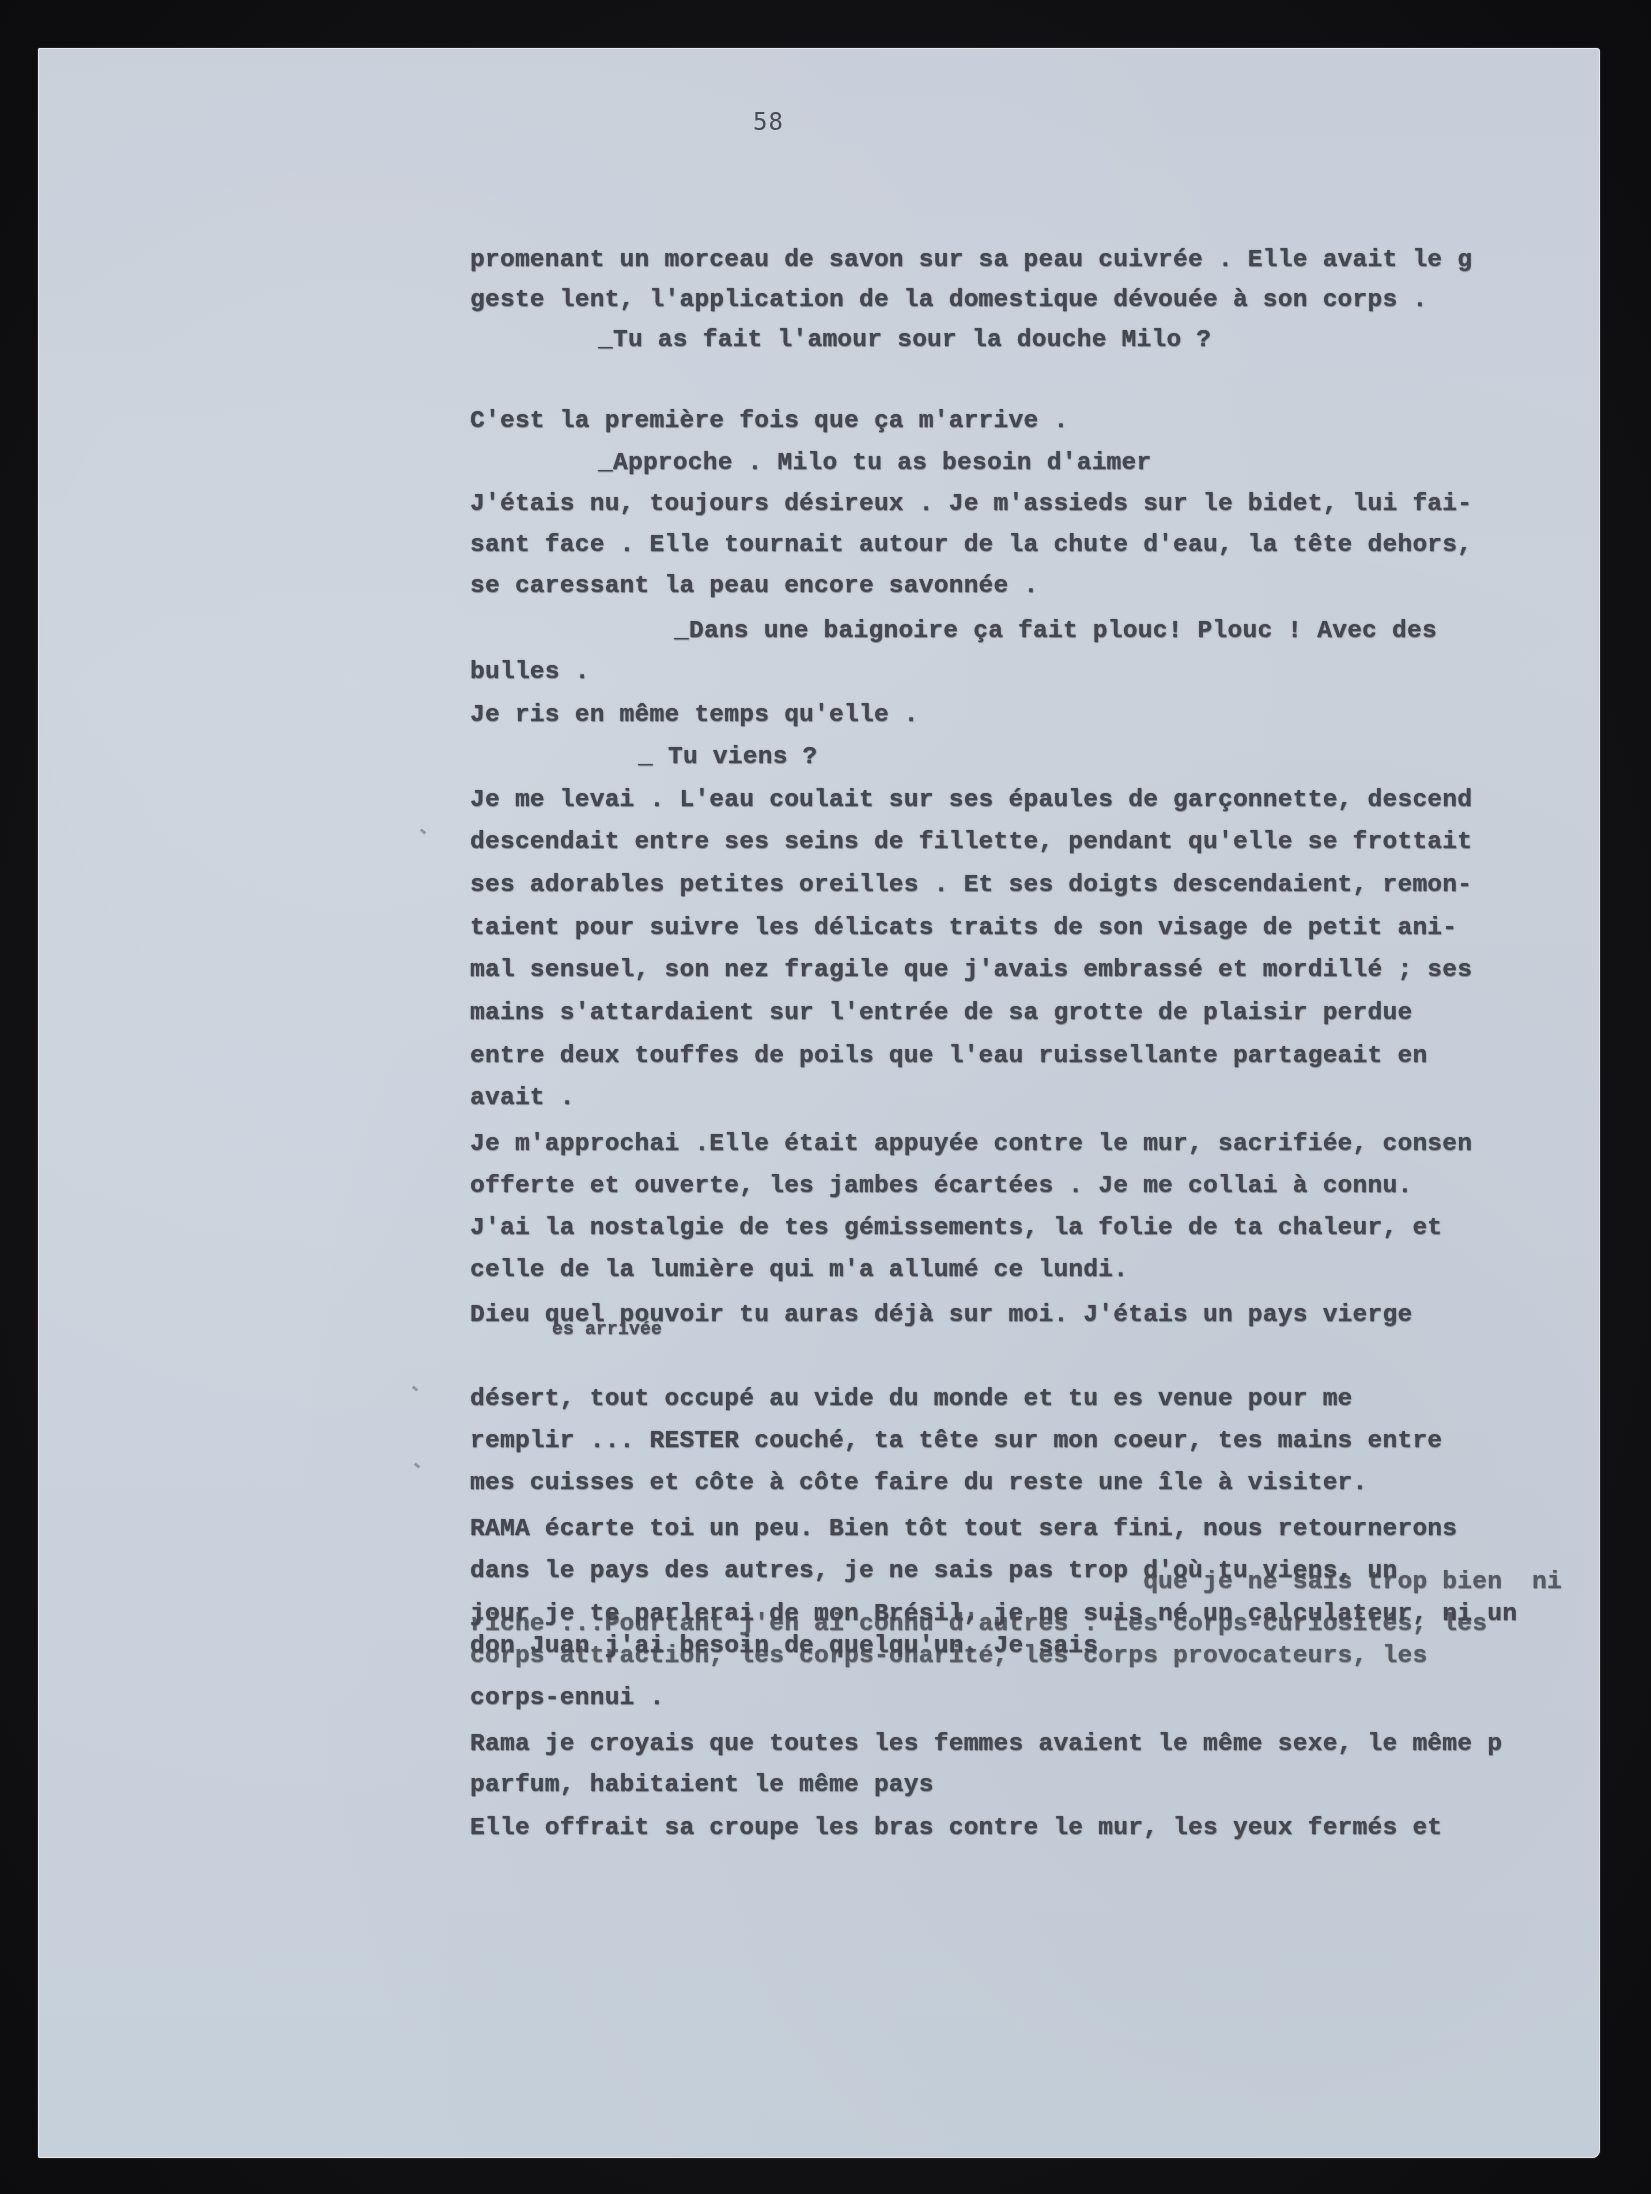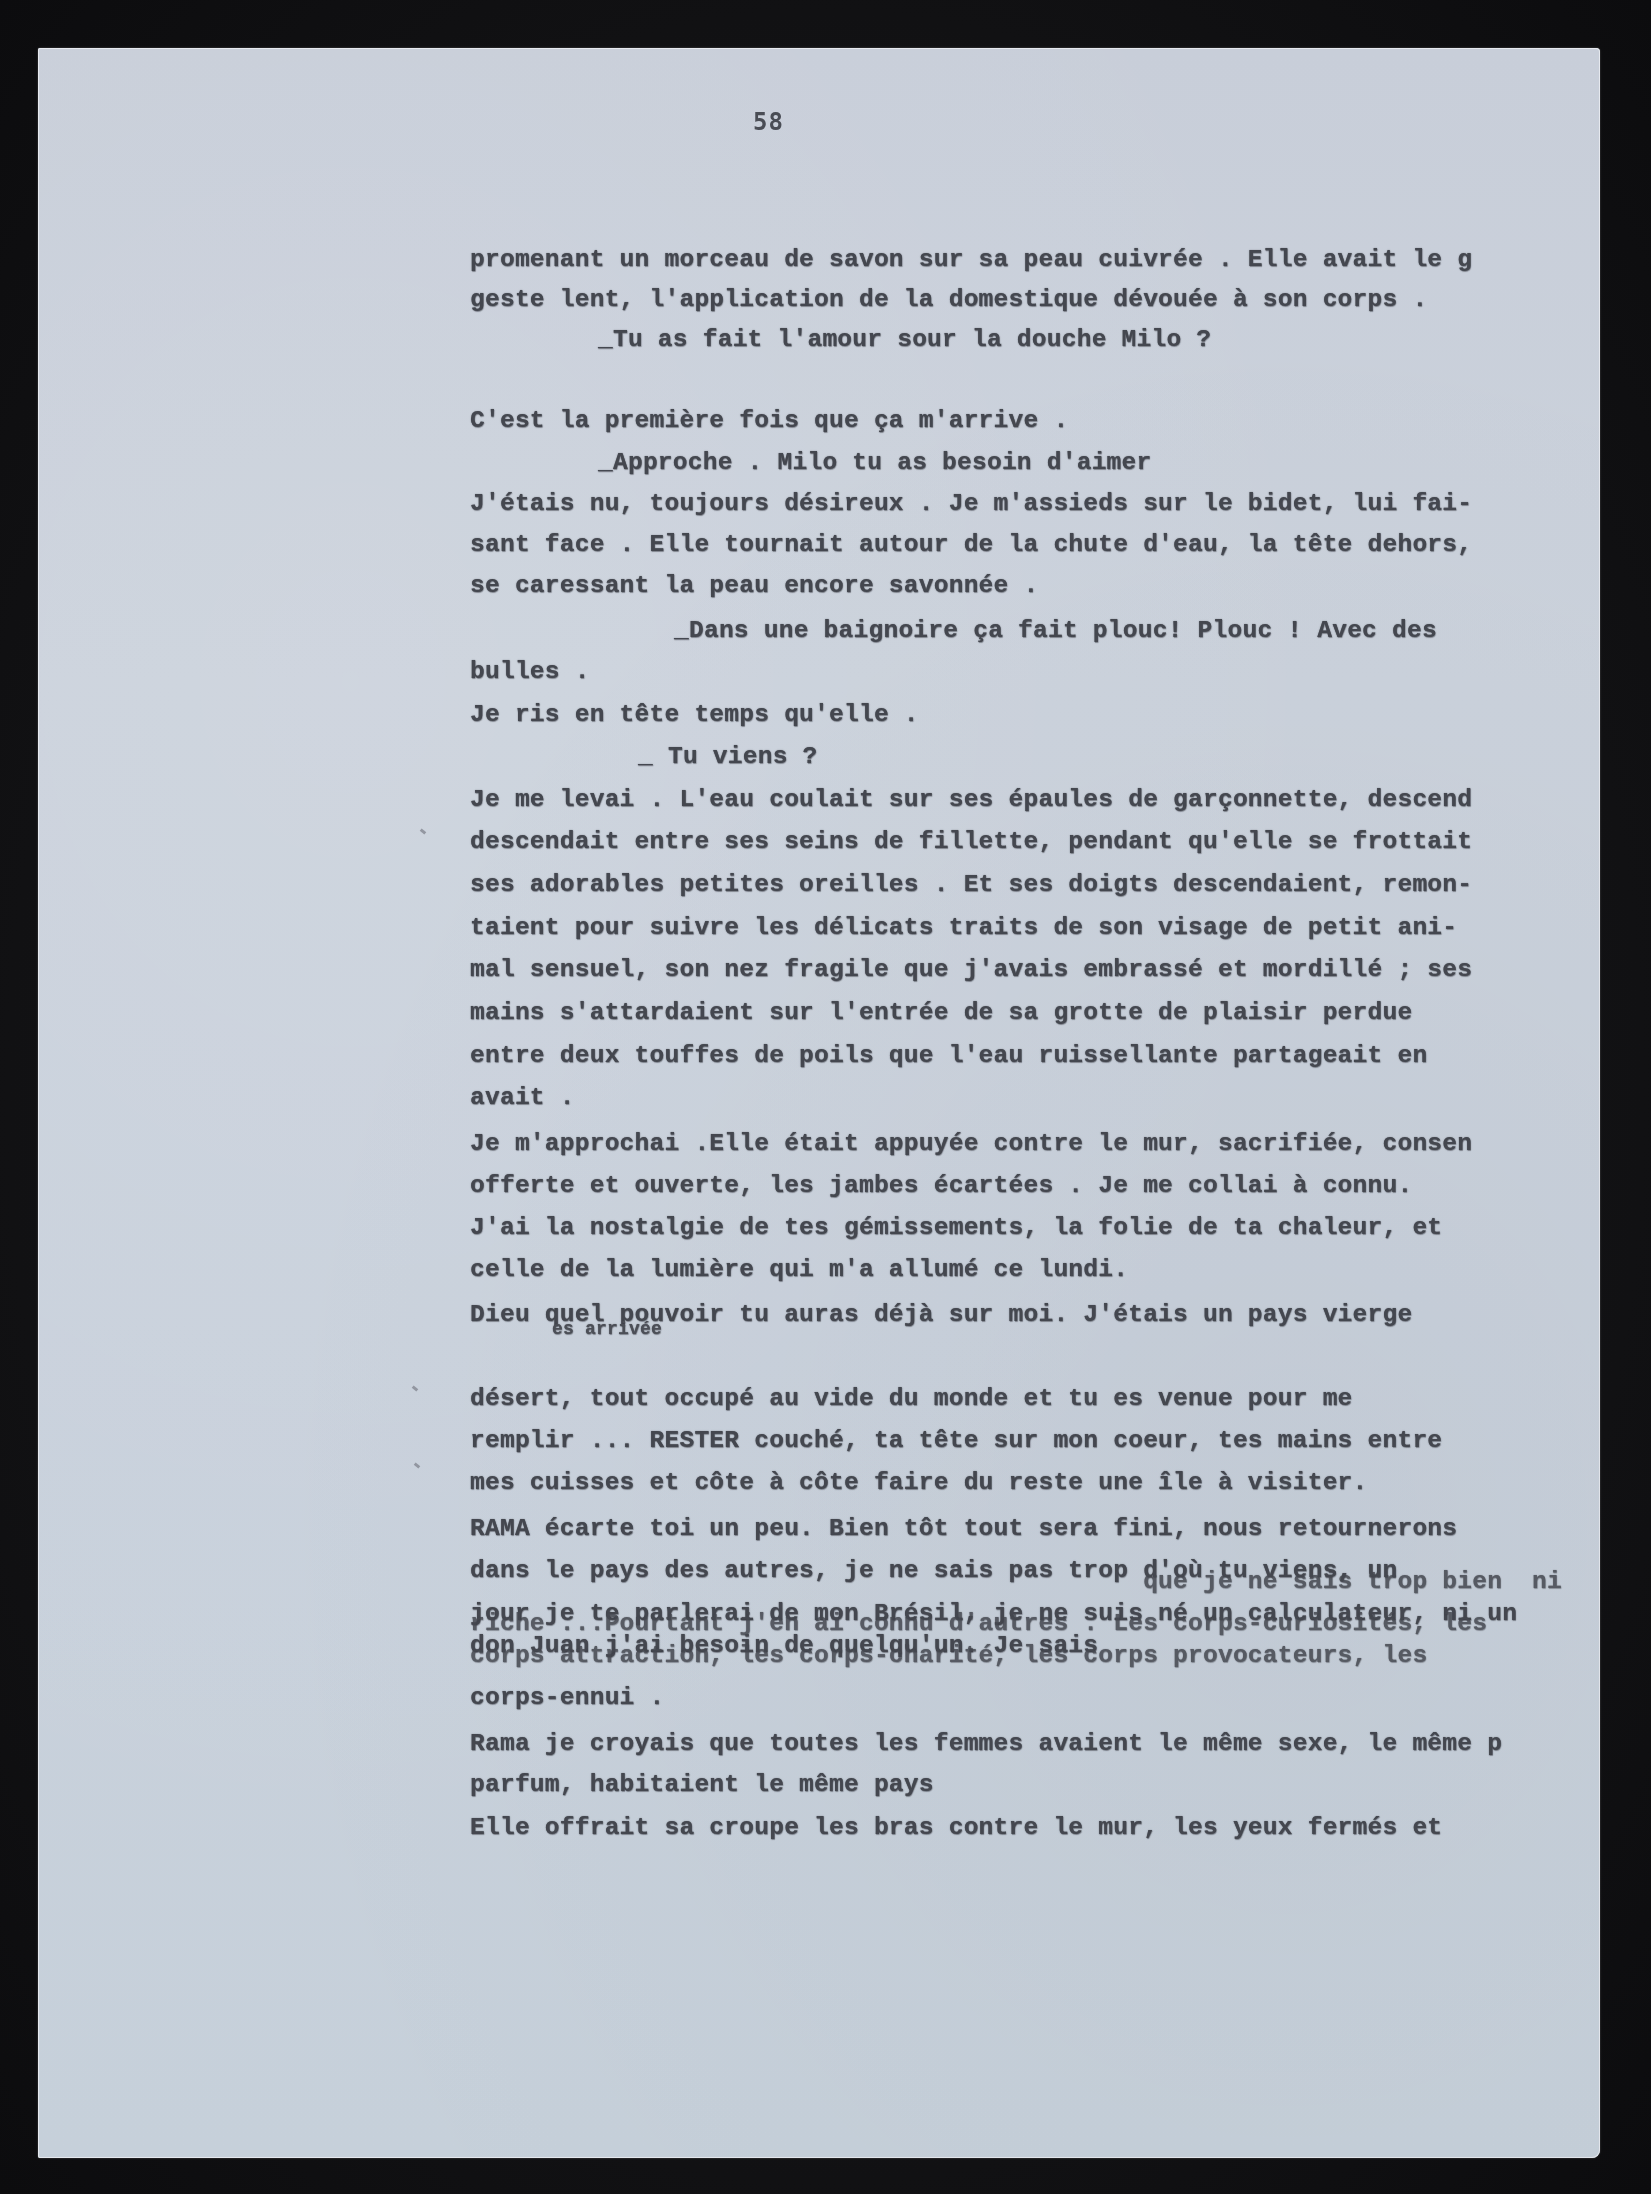--- a/index.html
+++ b/index.html
@@ -35,21 +35,21 @@
       background:
         radial-gradient(ellipse at 20% 30%, rgba(255,255,255,0.08), transparent 60%),
         radial-gradient(ellipse at 80% 70%, rgba(0,0,0,0.03), transparent 60%);
       pointer-events: none;
     }
     .page-number {
       position: absolute;
       left: 753px;
       top: 108px;
       font-family: "DejaVu Sans Mono", "Liberation Mono", monospace;
-      font-weight: bold;
+      font-weight: normal;
       font-size: 24px;
       color: #4a4d55;
       letter-spacing: 1px;
     }
     .typed {
       position: absolute;
       left: 470px;
       top: 240px;
       width: 1140px;
       font-family: "Liberation Mono", "DejaVu Sans Mono", monospace;
@@ -98,21 +98,21 @@
   <div class="line" style="top:0px;left:0ch">promenant un morceau de savon sur sa peau cuivrée . Elle avait le g</div>
   <div class="line" style="top:40px;left:0ch">geste lent, l'application de la domestique dévouée à son corps .</div>
   <div class="line" style="top:80px;left:128px">_Tu as fait l'amour sour la douche Milo ?</div>
   <div class="line" style="top:161px;left:0ch">C'est la première fois que ça m'arrive .</div>
   <div class="line" style="top:203px;left:128px">_Approche . Milo tu as besoin d'aimer</div>
   <div class="line" style="top:244px;left:0ch">J'étais nu, toujours désireux . Je m'assieds sur le bidet, lui fai-</div>
   <div class="line" style="top:285px;left:0ch">sant face . Elle tournait autour de la chute d'eau, la tête dehors,</div>
   <div class="line" style="top:326px;left:0ch">se caressant la peau encore savonnée .</div>
   <div class="line" style="top:371px;left:204px">_Dans une baignoire ça fait plouc! Plouc ! Avec des</div>
   <div class="line" style="top:412px;left:0ch">bulles .</div>
-  <div class="line" style="top:455px;left:0ch">Je ris en tête temps qu'elle .</div>
+  <div class="line" style="top:455px;left:0ch">Je ris en même temps qu'elle .</div>
   <div class="line" style="top:497px;left:168px">_ Tu viens ?</div>
   <div class="line" style="top:540px;left:0ch">Je me levai . L'eau coulait sur ses épaules de garçonnette, descend</div>
   <div class="line" style="top:582px;left:0ch">descendait entre ses seins de fillette, pendant qu'elle se frottait</div>
   <div class="line" style="top:625px;left:0ch">ses adorables petites oreilles . Et ses doigts descendaient, remon-</div>
   <div class="line" style="top:668px;left:0ch">taient pour suivre les délicats traits de son visage de petit ani-</div>
   <div class="line" style="top:710px;left:0ch">mal sensuel, son nez fragile que j'avais embrassé et mordillé ; ses</div>
   <div class="line" style="top:753px;left:0ch">mains s'attardaient sur l'entrée de sa grotte de plaisir perdue</div>
   <div class="line" style="top:796px;left:0ch">entre deux touffes de poils que l'eau ruissellante partageait en</div>
   <div class="line" style="top:838px;left:0ch">avait .</div>
   <div class="line" style="top:884px;left:0ch">Je m'approchai .Elle était appuyée contre le mur, sacrifiée, consen</div>

